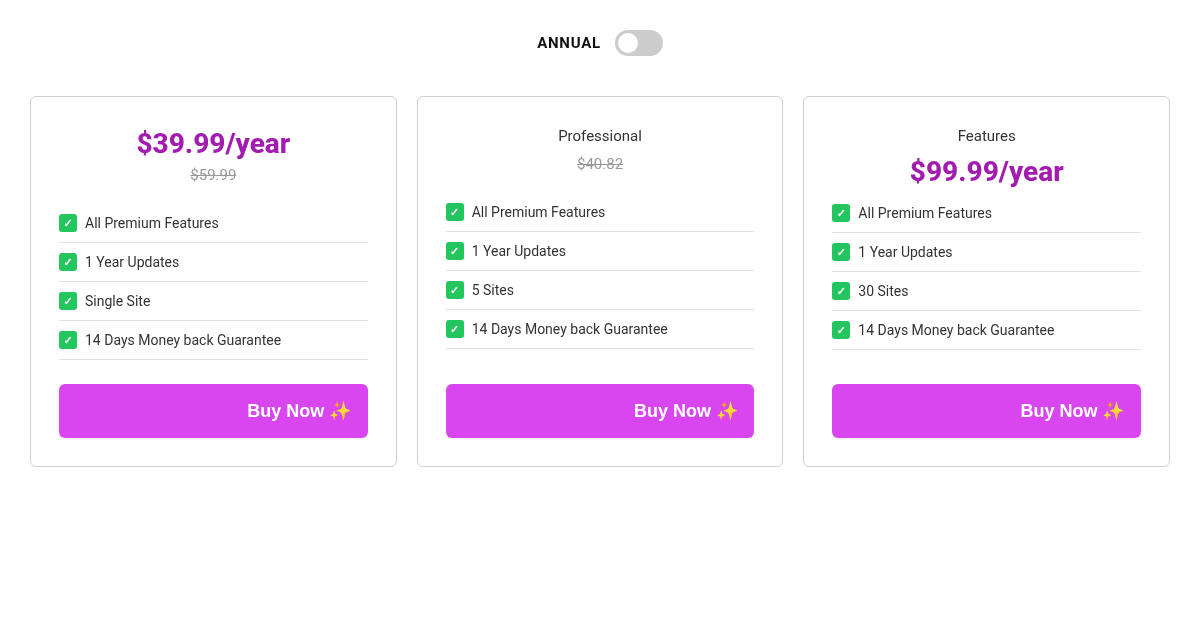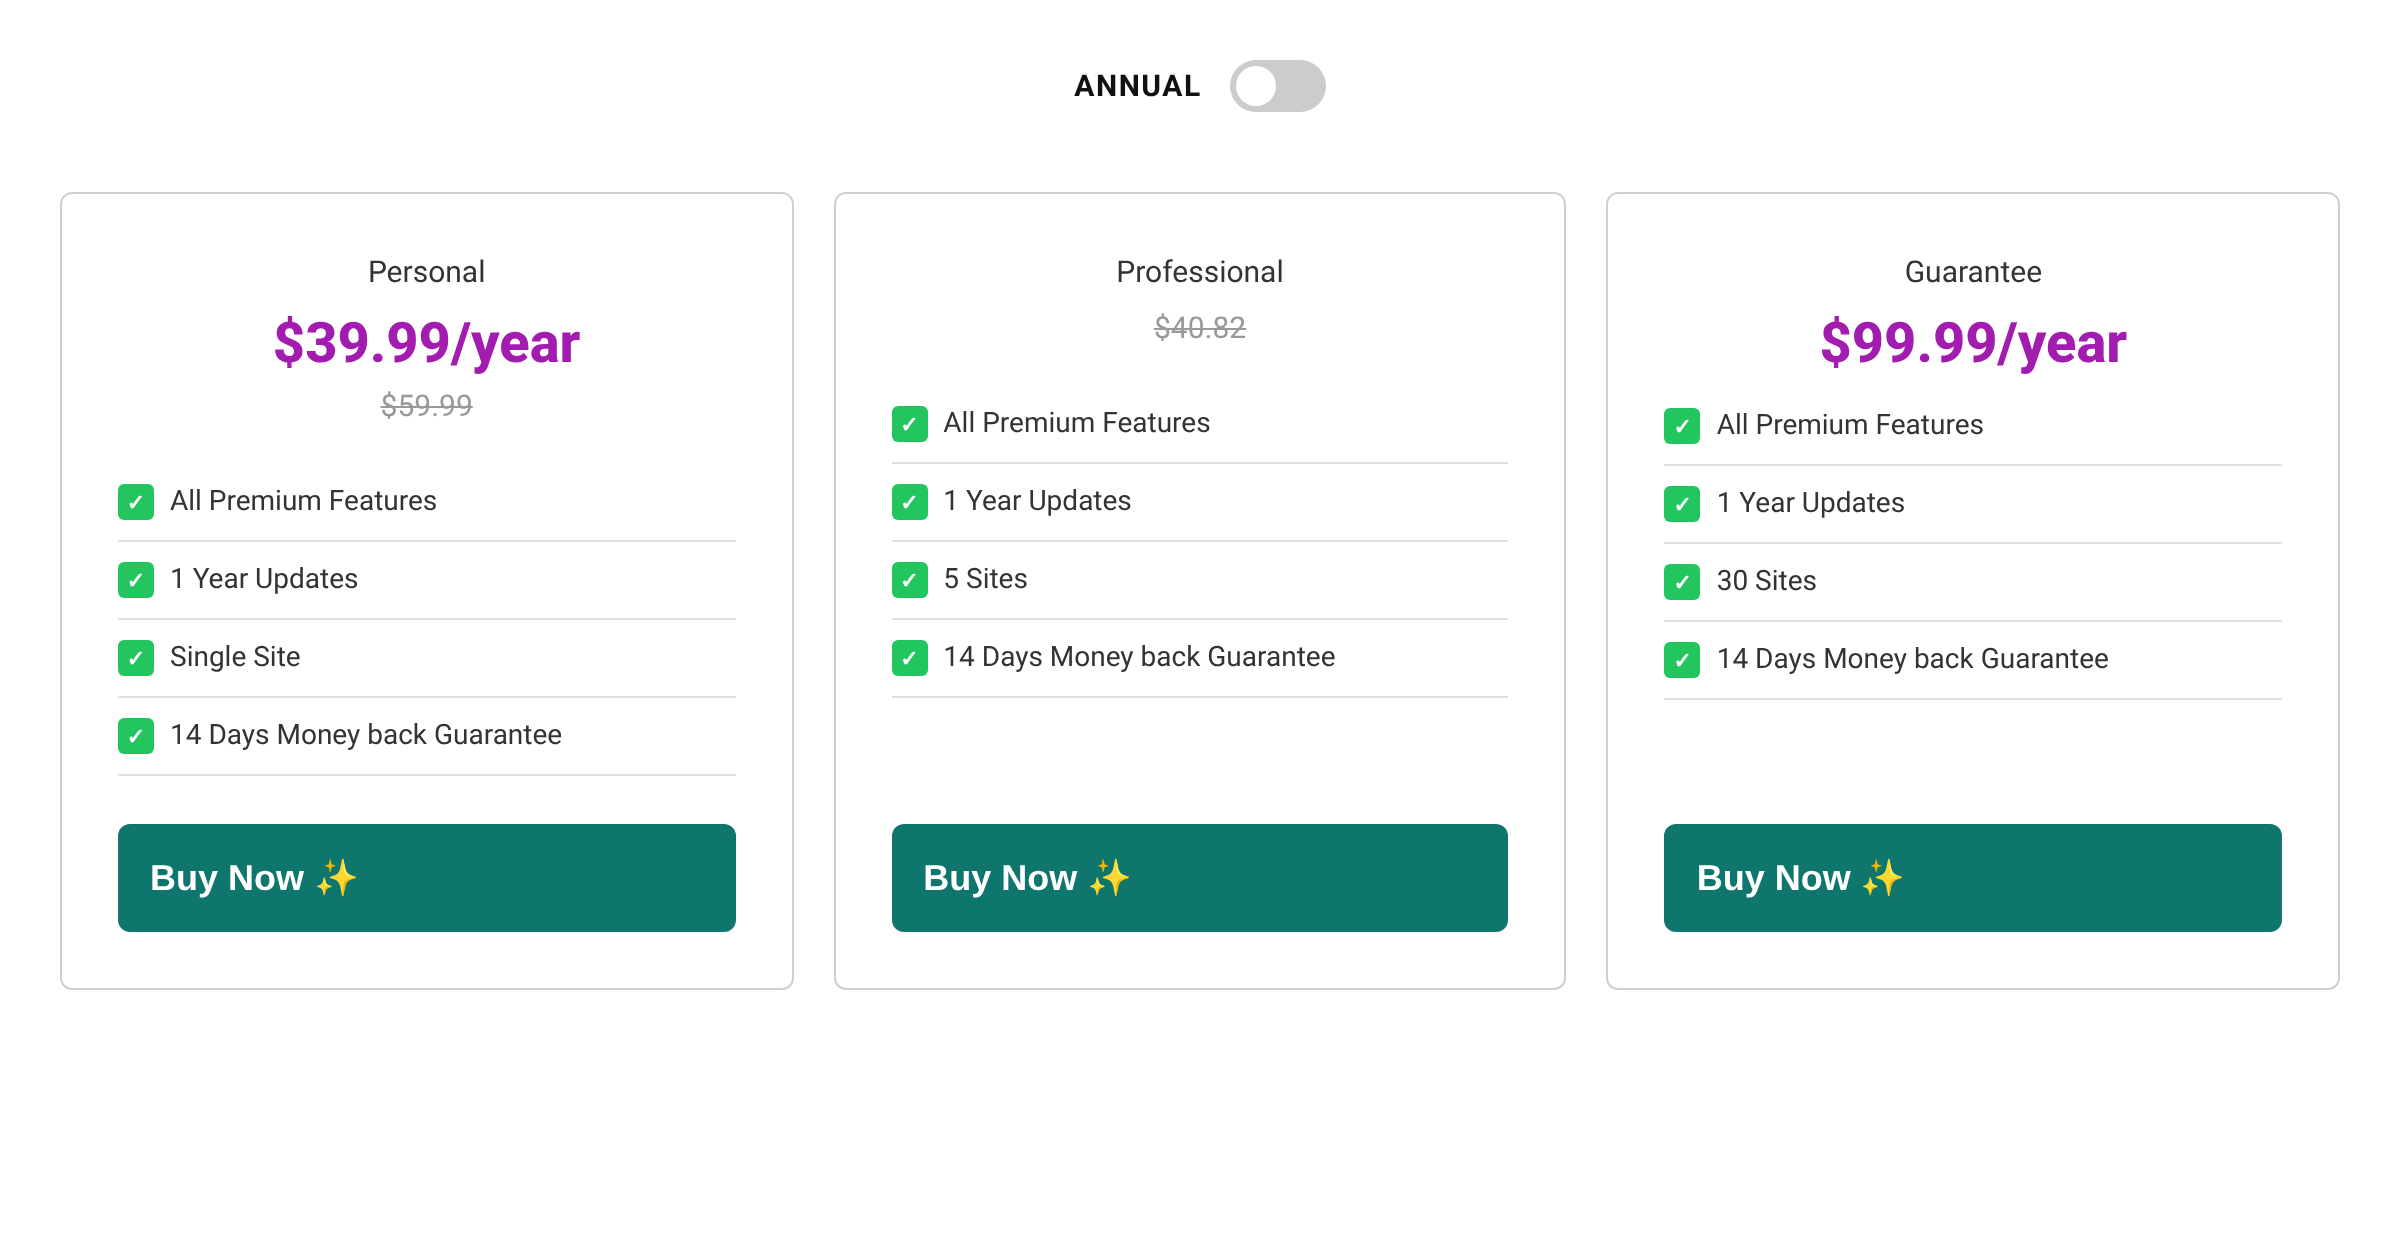--- a/index.html
+++ b/index.html
@@ -136,44 +136,43 @@
       font-size: 11px;
       font-weight: 700;
       flex-shrink: 0;
     }
 
     
     .buy-button {
       display: block;
       width: 100%;
       padding: 16px;
-      background: #0f766e;
+      background: #d946ef;
       color: #fff;
       border: none;
       border-radius: 6px;
       font-size: 18px;
       font-weight: 600;
       cursor: pointer;
-      text-align: left;
+      text-align: right;
       transition: background 0.2s;
     }
   </style>
 </head>
 <body>
 
 <div class="billing-toggle">
   <span class="billing-label">ANNUAL</span>
   <div class="toggle-switch off">
     <div class="toggle-knob"></div>
   </div>
 </div>
 
 <div class="cards-container">
 <div class="pricing-card">
-      <div class="card-plan-name">Personal</div>
       <div class="card-price">$39.99/year</div>
       <div class="card-original-price">$59.99</div>
       <ul class="features-list">
 
       <li>
         <span class="check-icon">✓</span>
         <span>All Premium Features</span>
       </li>
 
       <li>
@@ -216,21 +215,21 @@
 
       <li>
         <span class="check-icon">✓</span>
         <span>14 Days Money back Guarantee</span>
       </li>
 
       </ul>
       <button class="buy-button">Buy Now ✨</button>
     </div>
     <div class="pricing-card">
-      <div class="card-plan-name">Guarantee</div>
+      <div class="card-plan-name">Features</div>
       <div class="card-price">$99.99/year</div>
       <ul class="features-list">
 
       <li>
         <span class="check-icon">✓</span>
         <span>All Premium Features</span>
       </li>
 
       <li>
         <span class="check-icon">✓</span>

